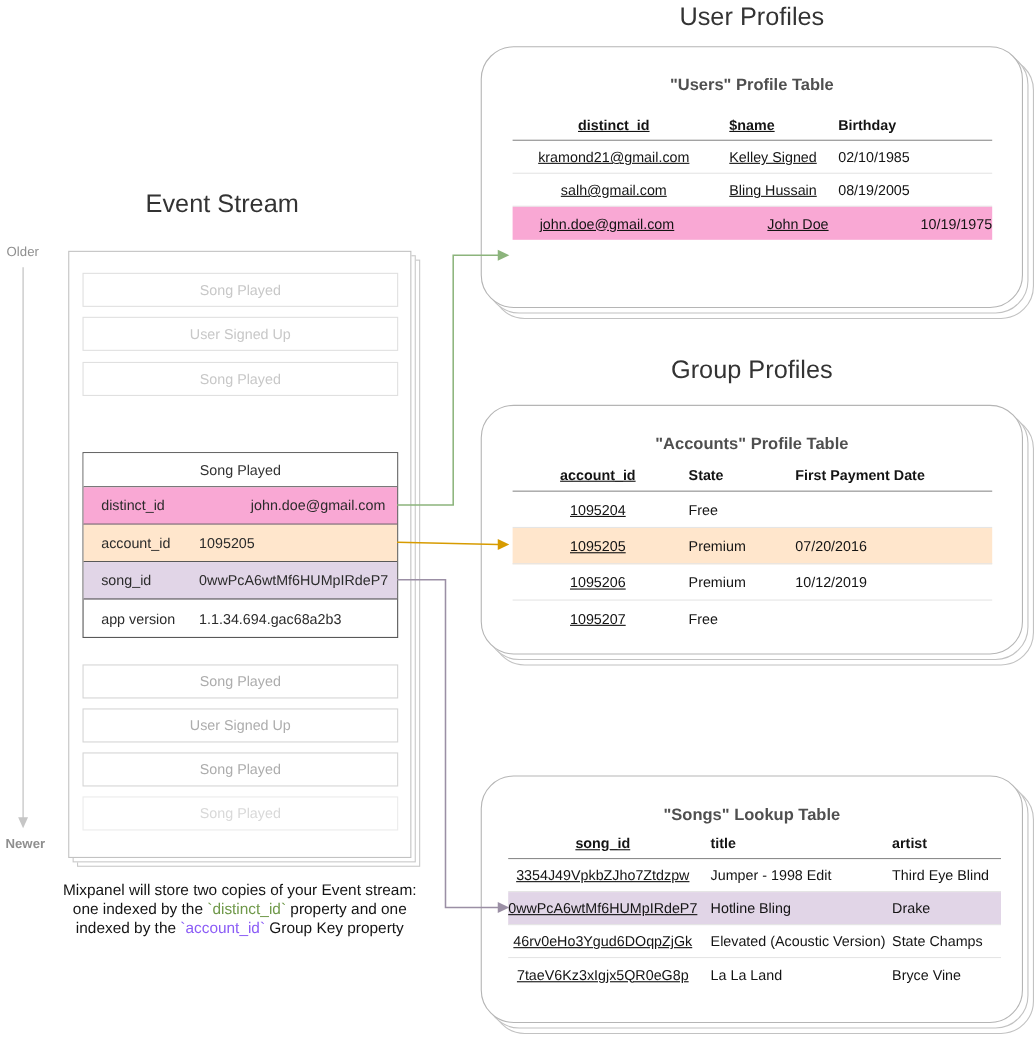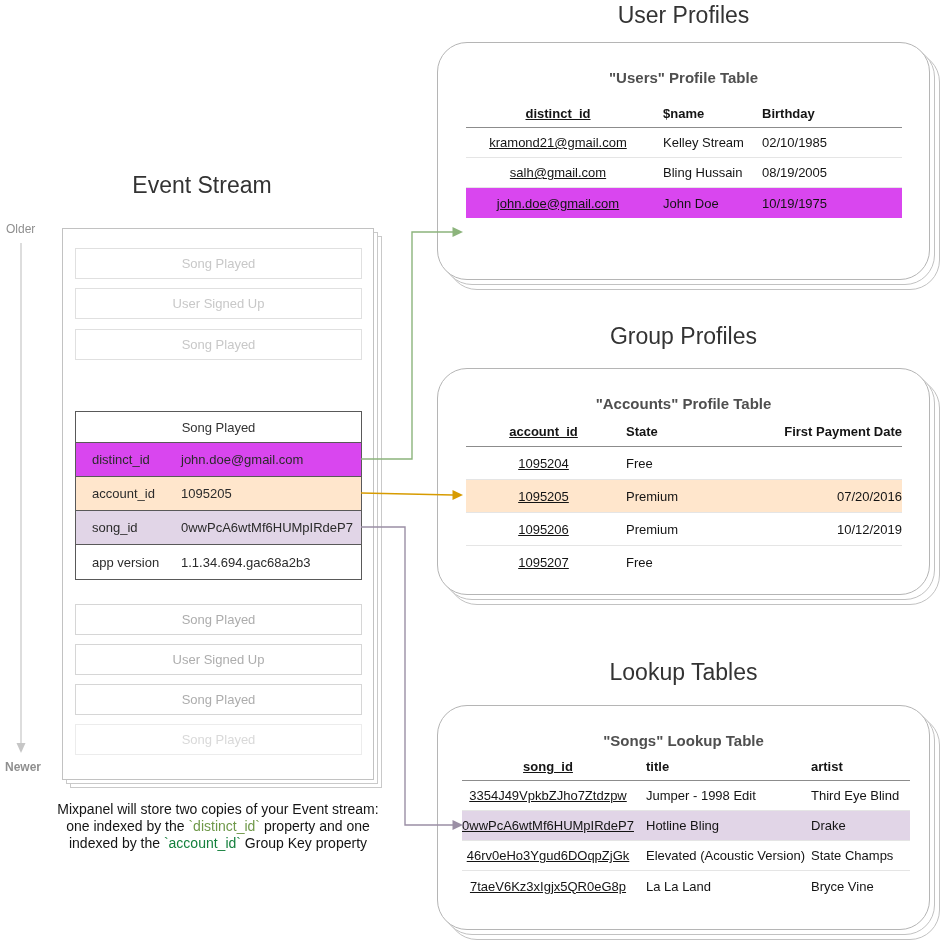--- a/index.html
+++ b/index.html
@@ -28,27 +28,27 @@
   .f1 { color:#c8c8c8; border-color:#e0e0e0; }
   .f2 { color:#979797; border-color:#c9c9c9; }
   .f3 { color:#adadad; border-color:#d6d6d6; }
   .f4 { color:#d9d9d9; border-color:#ececec; }
 
   #event-detail { position:absolute; left:12px; top:182px; width:287px; border:1px solid #595959; background:#fff; font-size:13px; }
   .ed-header { height:31px; display:flex; align-items:center; justify-content:center; color:#333; border-bottom:1px solid #595959; background:#fff; }
   .ed-row { height:34px; display:flex; align-items:center; border-bottom:1px solid #595959; color:#2b2b2b; white-space:nowrap; }
   .ed-row:last-child { border-bottom:none; }
   .ed-key { width:105px; padding-left:16px; }
-  .hl-green  { background:#d946ef; }
+  .hl-green  { background:#f9a8d4;gap:47px; }
   .hl-orange { background:#ffe6cc; }
   .hl-purple { background:#e1d5e7; }
 
   #caption { position:absolute; left:0; top:801px; width:436px; text-align:center; font-size:14px; line-height:17px; color:#141414; }
   .code-green  { color:#6f9849; }
-  .code-orange { color:#15803d; }
+  .code-orange { color:#8b5cf6; }
 
   
   .card { position:absolute; left:437px; width:493px; background:#fff; border:1px solid #b5b5b5; border-radius:30px; }
   #users-card    { top:42px;  height:238px; }
   #accounts-card { top:368px; height:227px; }
   #songs-card    { top:705px; height:225px; }
   .card-heading { position:absolute; left:0; right:0; top:26px; text-align:center; font-weight:bold; font-size:15px; color:#4f4f4f; }
 
   .ptable { position:absolute; font-size:13px; color:#141414; }
   #users-table    { left:28px; top:56px; width:436px; }
@@ -57,22 +57,22 @@
   .prow { display:flex; align-items:center; border-bottom:1px solid #e5e5e5; }
   .prow span { white-space:nowrap; }
   .phead { font-weight:bold; border-bottom:1px solid #8c8c8c; }
   .prow:last-child { border-bottom:none; }
   .idcol { text-align:center; text-decoration:underline; }
 
   #users-table .prow { height:30px; }    #users-table .phead { height:29px; }
   #accounts-table .prow { height:33px; } #accounts-table .phead { height:30px; }
   #songs-table .prow { height:30px; }    #songs-table .phead { height:28px; }
 
-  .uc1 { width:184px; } .uc2 { width:112px; padding-left:13px; } .uc3 { flex:1; }
-  .ac1 { width:155px; } .ac2 { width:102px; padding-left:5px;  } .ac3 { flex:1;text-align:right; }
+  .uc1 { width:184px; } .uc2 { width:112px; padding-left:13px;text-decoration:underline; } .uc3 { flex:1; }
+  .ac1 { width:155px; } .ac2 { width:102px; padding-left:5px;  } .ac3 { flex:1; }
   .sc1 { width:172px; } .sc2 { width:177px; padding-left:12px; } .sc3 { flex:1; }
 
   #connectors { position:absolute; left:0; top:0; pointer-events:none; }
 </style>
 </head>
 <body>
 
 <div id="stage">
 
   <div class="layer" style="left:70px;top:236px;width:312px;height:552px;"></div>
@@ -83,21 +83,20 @@
 
   <div class="layer round" style="left:447px;top:378px;width:493px;height:227px;"></div>
   <div class="layer round" style="left:442px;top:373px;width:493px;height:227px;"></div>
 
   <div class="layer round" style="left:447px;top:715px;width:493px;height:225px;"></div>
   <div class="layer round" style="left:442px;top:710px;width:493px;height:225px;"></div>
 
   <div class="section-title" id="title-event-stream">Event Stream</div>
   <div class="section-title" id="title-users">User Profiles</div>
   <div class="section-title" id="title-groups">Group Profiles</div>
-  <div class="section-title" id="title-lookup">Lookup Tables</div>
 
   <div class="tl-label" id="older-label">Older</div>
   <div class="tl-label" id="newer-label">Newer</div>
 
   <div id="event-panel">
     <div class="evt f1" style="top:19px;">Song Played</div>
     <div class="evt f1" style="top:59px;">User Signed Up</div>
     <div class="evt f1" style="top:100px;">Song Played</div>
 
     <div id="event-detail">
@@ -139,21 +138,21 @@
   <div class="card" id="users-card">
     <div class="card-heading">"Users" Profile Table</div>
     <div class="ptable" id="users-table">
       <div class="prow phead">
         <span class="uc1 idcol">distinct_id</span>
         <span class="uc2">$name</span>
         <span class="uc3">Birthday</span>
       </div>
       <div class="prow">
         <span class="uc1 idcol">kramond21@gmail.com</span>
-        <span class="uc2">Kelley Stream</span>
+        <span class="uc2">Kelley Signed</span>
         <span class="uc3">02/10/1985</span>
       </div>
       <div class="prow">
         <span class="uc1 idcol">salh@gmail.com</span>
         <span class="uc2">Bling Hussain</span>
         <span class="uc3">08/19/2005</span>
       </div>
       <div class="prow hl-green">
         <span class="uc1 idcol">john.doe@gmail.com</span>
         <span class="uc2">John Doe</span>

